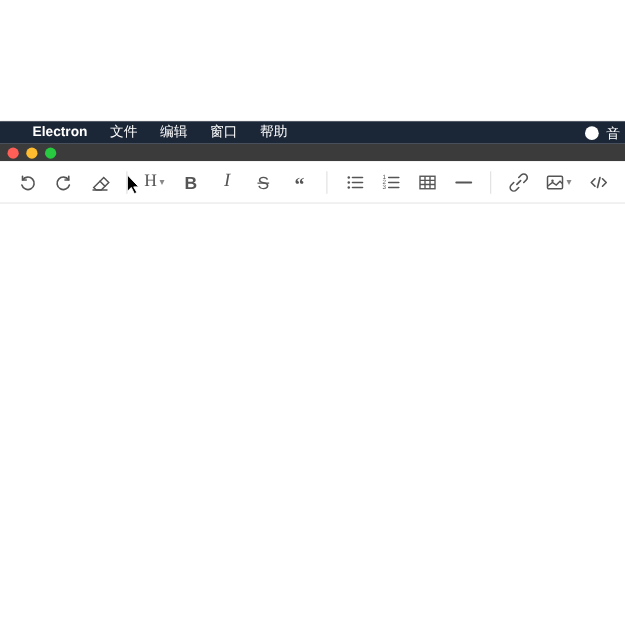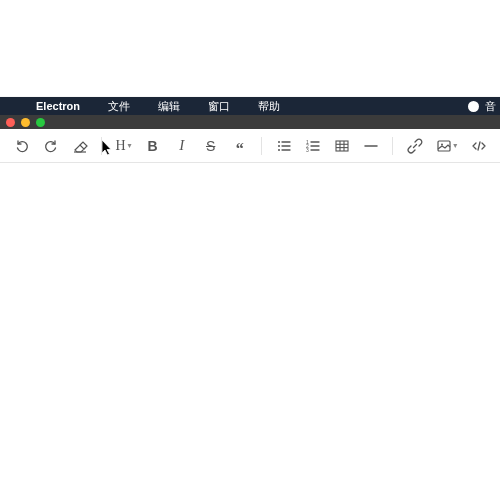--- a/index.html
+++ b/index.html
@@ -25,21 +25,21 @@
     box-shadow: 0 0 1px rgba(0,0,0,.2);
   }
   .menubar {
     height: 18px;
     background: #1b2637;
     color: #fff;
     display: flex;
     align-items: center;
     padding: 0 6px 0 6px;
     font-size: 11px;
-    gap: 12px;
+    gap: 2px;
     position: relative;
   }
   .apple {
     font-size: 13px;
     line-height: 1;
     margin-right: 10px;
   }
   .menu-item {
     padding: 0 8px;
     line-height: 18px;

